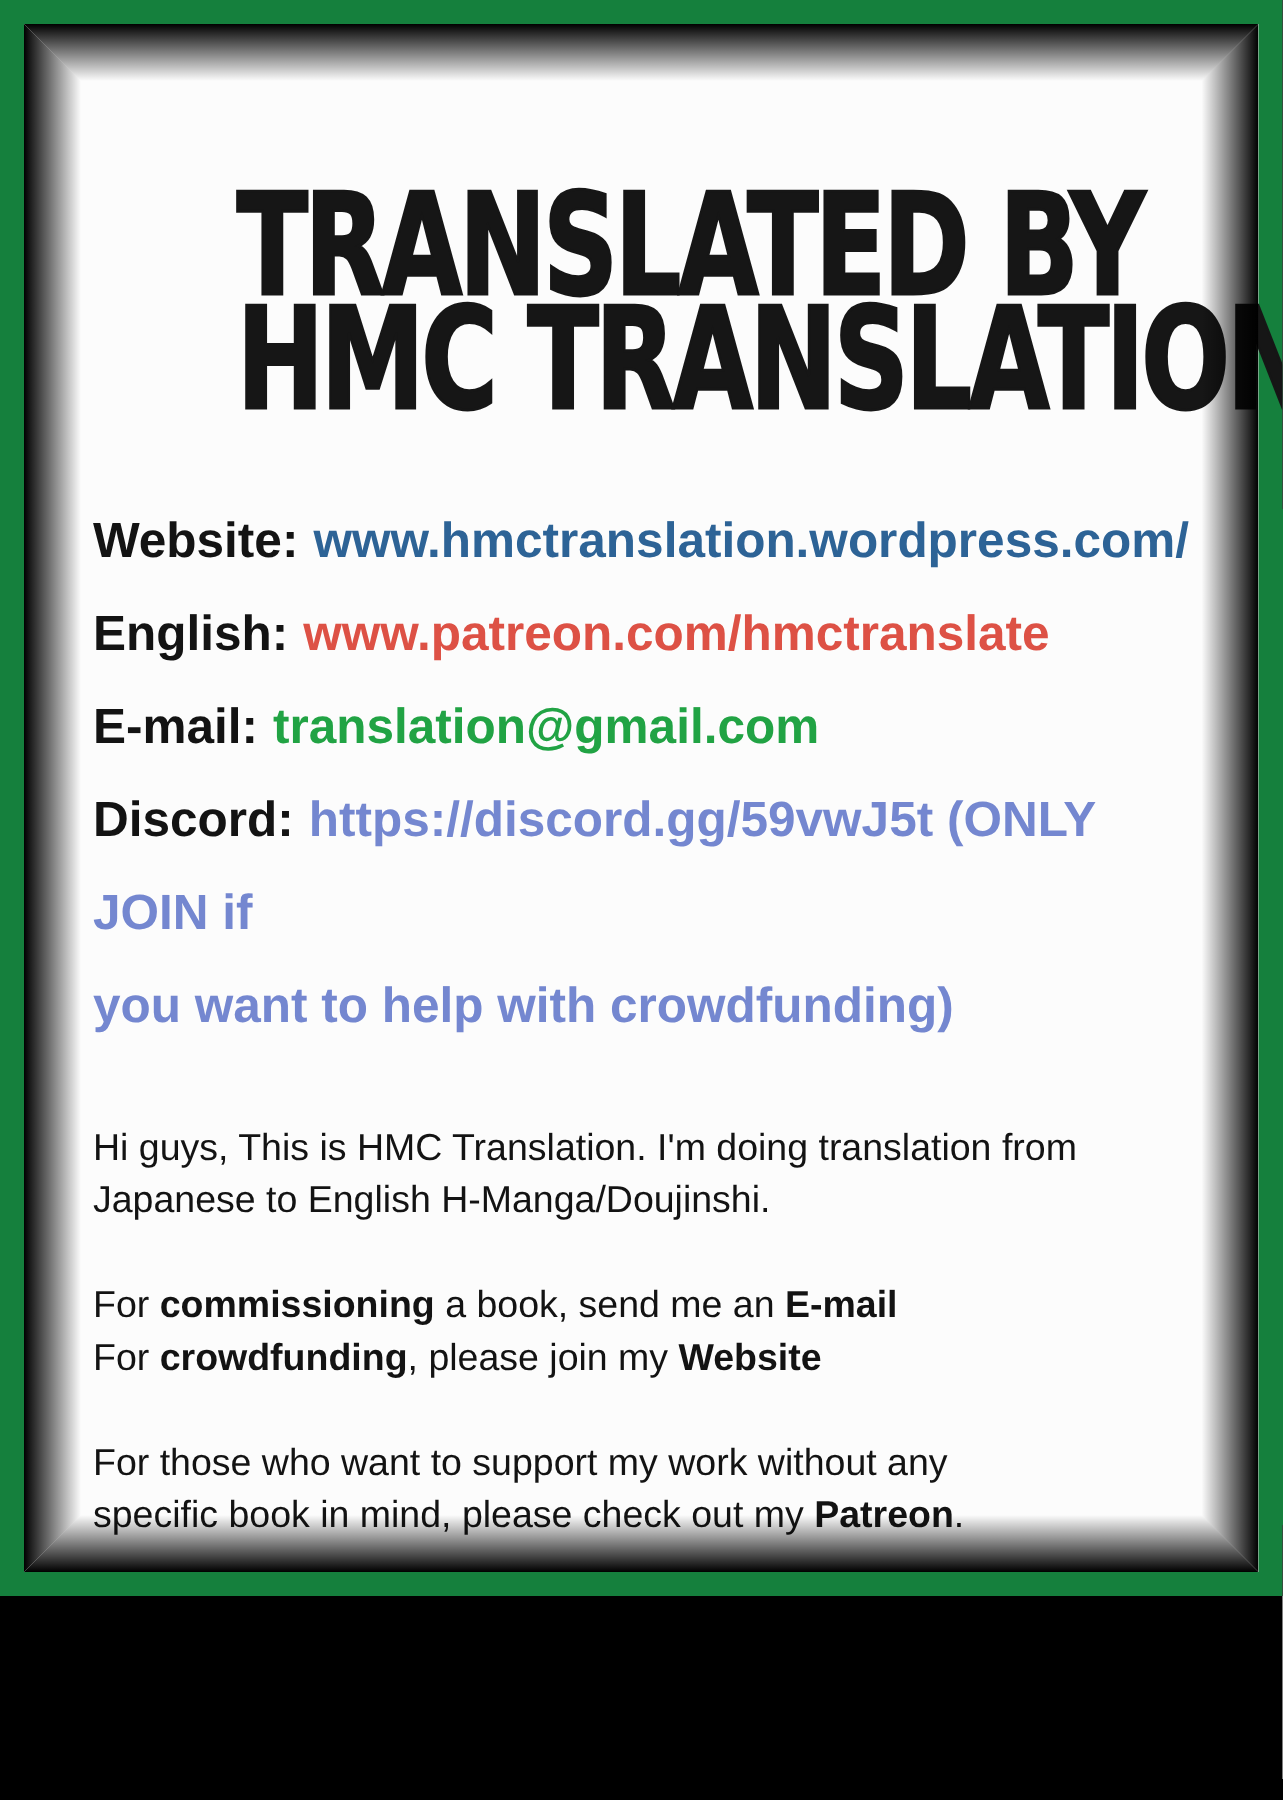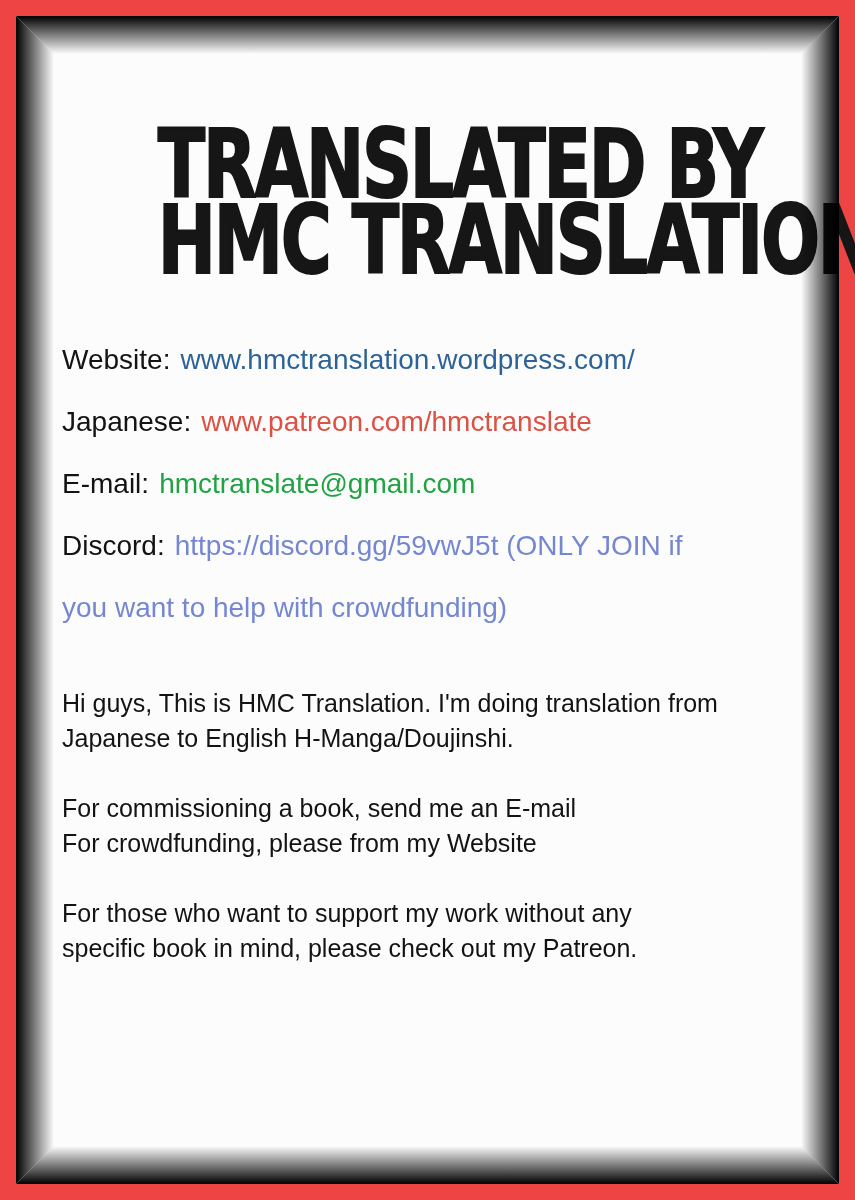--- a/index.html
+++ b/index.html
@@ -3,22 +3,22 @@
 <meta charset="utf-8">
 <style>
   html, body {
     margin: 0;
     padding: 0;
     background: #000;
   }
   .stage {
     position: relative;
     width: 855px;
-    height: 1200px;
-    background: #ef4444;
+    height: 1064px;
+    background: #15803d;
     overflow: hidden;
   }
   .page {
     position: absolute;
     inset: 16px;
     background: #fcfcfc;
   }
   
   .bevel {
     position: absolute;
@@ -62,71 +62,72 @@
     letter-spacing: -3px;
     color: #161616;
     -webkit-text-stroke: 2px #161616;
     transform: scaleX(0.74);
     transform-origin: 50% 0;
     white-space: nowrap;
   }
   .title-line { display: block; }
   .contacts {
     margin-top: 50px;
-    font-size: 28px;
+    font-size: 33px;
     line-height: 62px;
+    font-weight: bold;
   }
   .contact { margin: 0; }
   .contact-label { margin-right: 10px; }
   .contact-value { white-space: pre-line; }
   .paragraphs {
     margin-top: 47px;
     font-size: 25px;
     line-height: 35px;
   }
   .paragraphs p {
     margin: 16px 0 35px 0;
     white-space: pre-line;
   }
-  .paragraphs b { font-weight: normal; }
+  .paragraphs b { font-weight: bold; }
 </style>
 </head>
 <body>
 
 <div class="stage">
   <div class="page" style="background: rgb(252, 252, 252);">
     <div class="content" style="color: rgb(19, 19, 19);">
 
       <h1 class="title">
         <span class="title-line">TRANSLATED BY</span>
         <span class="title-line">HMC TRANSLATION</span>
       </h1>
 
       <div class="contacts">
         <p class="contact">
           <span class="contact-label">Website:</span><span class="contact-value" style="color: rgb(45, 99, 150);">www.hmctranslation.wordpress.com/</span>
         </p>
         <p class="contact">
-          <span class="contact-label">Japanese:</span><span class="contact-value" style="color: rgb(221, 81, 69); text-align: right;">www.patreon.com/hmctranslate</span>
+          <span class="contact-label">English:</span><span class="contact-value" style="color: rgb(221, 81, 69); text-align: right;">www.patreon.com/hmctranslate</span>
         </p>
         <p class="contact">
-          <span class="contact-label">E-mail:</span><span class="contact-value" style="color: rgb(33, 163, 68);">hmctranslate@gmail.com</span>
+          <span class="contact-label">E-mail:</span><span class="contact-value" style="color: rgb(33, 163, 68);">translation@gmail.com</span>
         </p>
         <p class="contact">
           <span class="contact-label">Discord:</span><span class="contact-value" style="color: rgb(116, 135, 208);">https://discord.gg/59vwJ5t (ONLY JOIN if
 you want to help with crowdfunding)</span>
         </p>
       </div>
 
       <div class="paragraphs">
         <p>Hi guys, This is HMC Translation. I'm doing translation from
 Japanese to English H-Manga/Doujinshi.</p>
 
         <p><span>For </span><b>commissioning</b><span> a book, send me an </span><b>E-mail</b><span>
-For </span><b>crowdfunding</b><span>, please from my </span><b>Website</b></p>
+For </span><b>crowdfunding</b><span>, please join my </span><b>Website</b></p>
 
         <p><span>For those who want to support my work without any
 specific book in mind, please check out my </span><b>Patreon</b><span>.</span></p>
 
       </div>
     </div>
 
     <div class="bevel bevel-top"></div>
     <div class="bevel bevel-bottom"></div>
     <div class="bevel bevel-left"></div>

